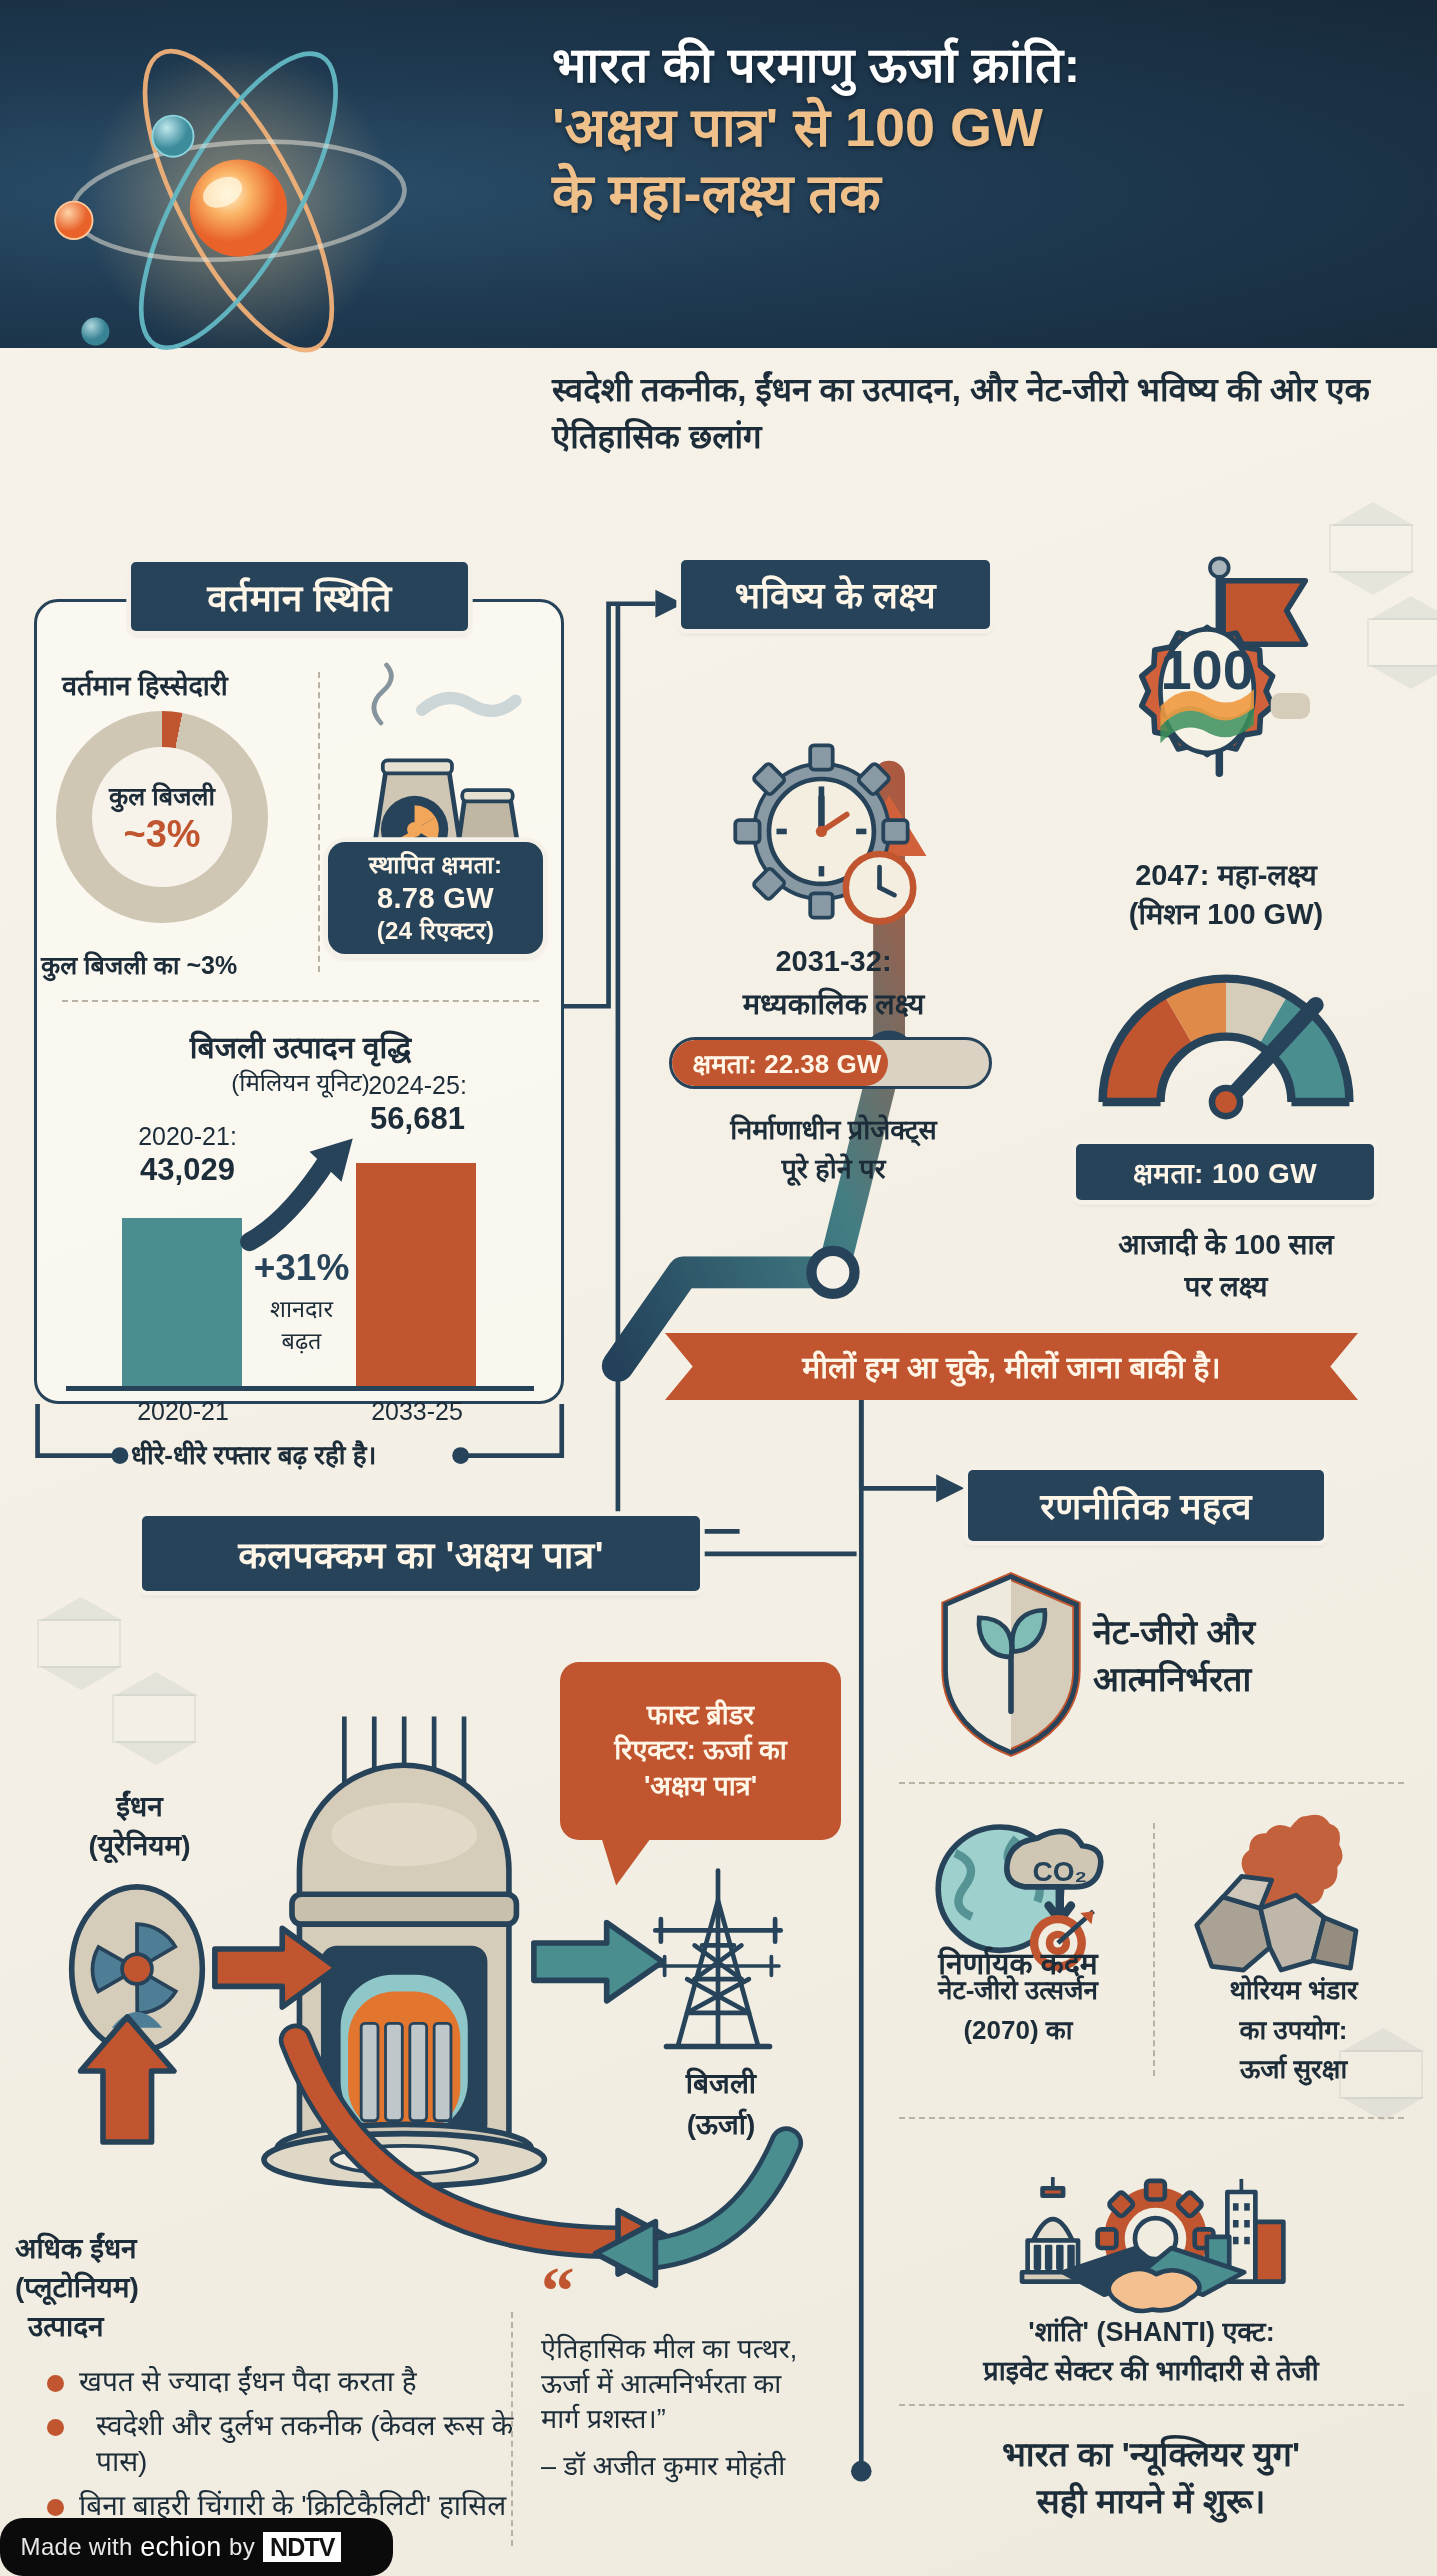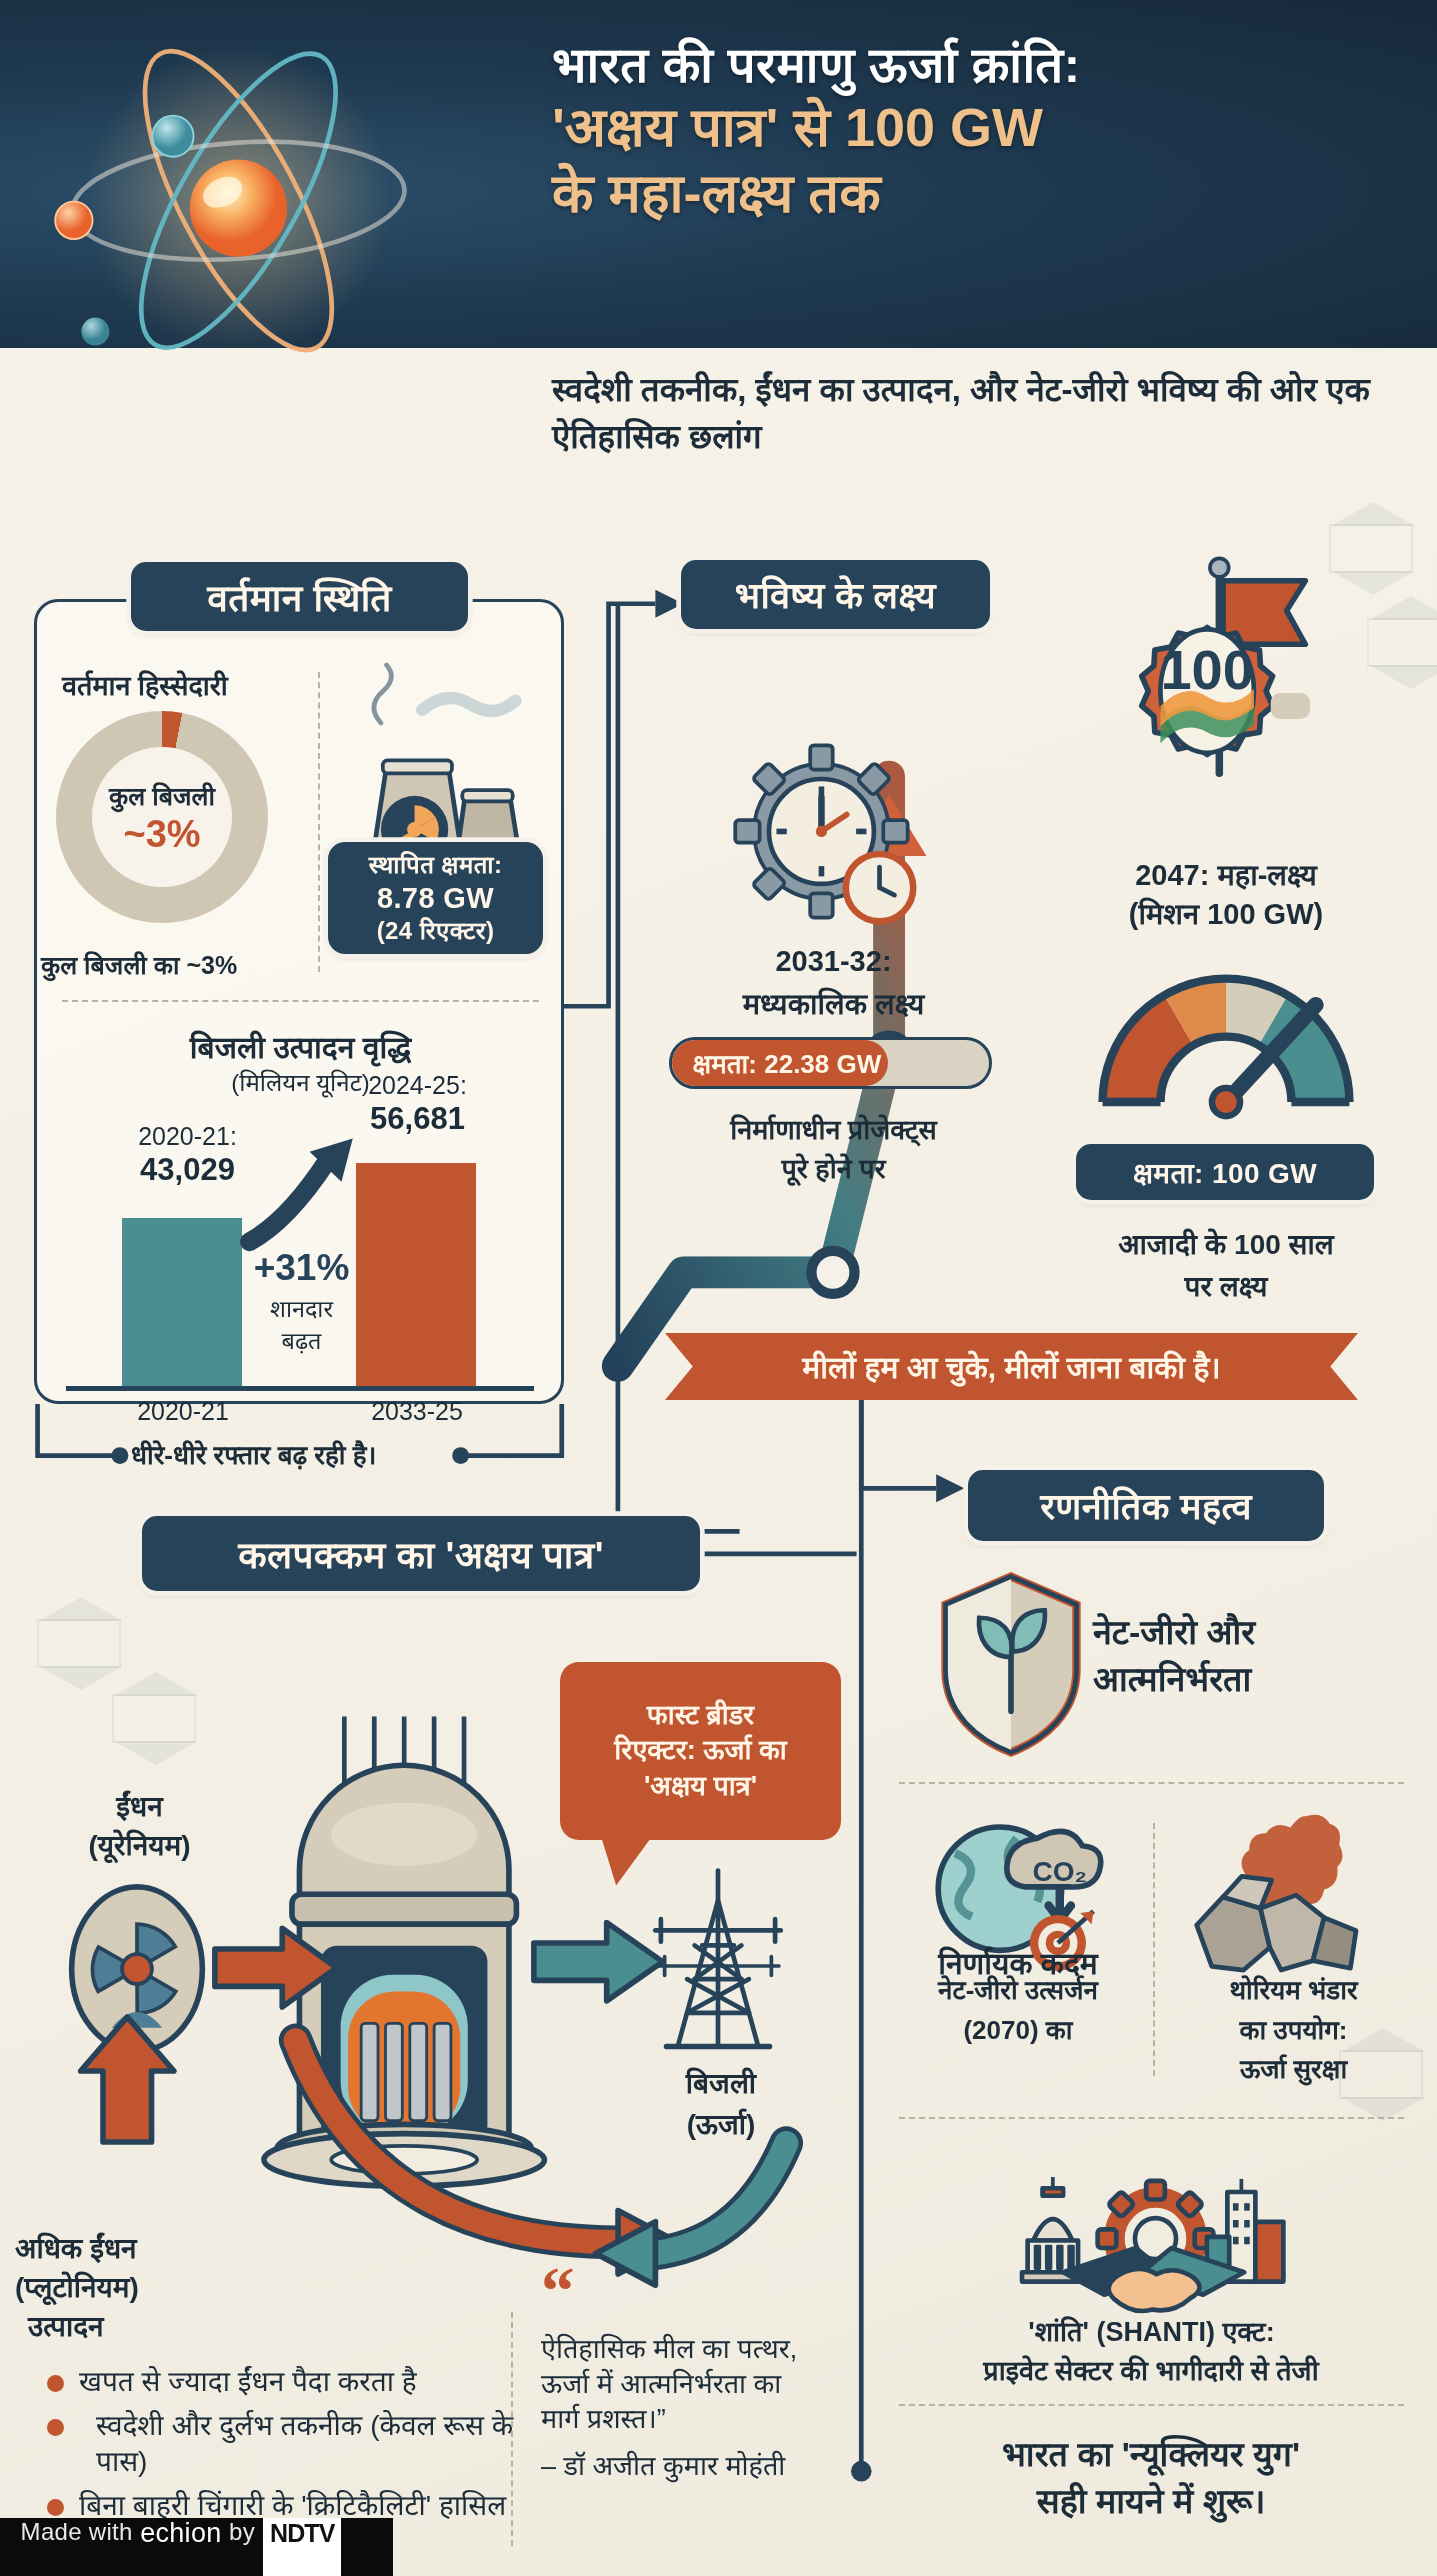--- a/index.html
+++ b/index.html
@@ -43,21 +43,21 @@
     text-shadow:0 1.9px 4.7px rgba(0,0,0,.4);
   }
   #subtitle {
     position:absolute; left:552px; top:367px; width:871px;
     color:#1C2C38; font-size:33px; font-weight:700; line-height:1.42;
   }
 
   
   .chip {
     position:absolute; background:#27435A; color:#FFF6E8;
-    border-radius:15px; font-weight:700; text-align:center;
+    border-radius:5px; font-weight:700; text-align:center;
     display:flex; align-items:center; justify-content:center;
     box-shadow:0 0 0 4.7px #F5F1E8, 0 2.8px 6.6px rgba(0,0,0,.18);
     letter-spacing:0.4px;
   }
   .panel {
     position:absolute; border:3.7px solid #27435A; border-radius:24px;
     background:rgba(255,253,247,.55);
   }
   .dash-v { position:absolute; border-left:2.8px dashed #B9B2A2; }
   .dash-h { position:absolute; border-top:2.8px dashed #B9B2A2; }
@@ -78,22 +78,22 @@
 
   
   .bar { position:absolute; bottom:0; }
 
   
   svg { position:absolute; overflow:visible; }
 
   
   #footer {
     position:absolute; left:0; bottom:0; width:393px; height:58px;
-    background:#0B0B0B; display:flex; padding-left:20.6px;
-    color:#E8E8E8; font-size:24px; letter-spacing:0.3px;
+    background:#0B0B0B; display:flex; align-items:center; padding-left:20.6px;
+    color:#E8E8E8; font-size:24px; letter-spacing:0.3px;border-radius:23px;
   }
   #footer .ndtv {
     background:#FFFFFF; color:#111; font-weight:800; padding:0.9px 6.6px;
     margin-left:8.4px; letter-spacing:-0.9px; font-size:25px;
   }
 </style>
 </head>
 <body>
 
 <div id="page">

